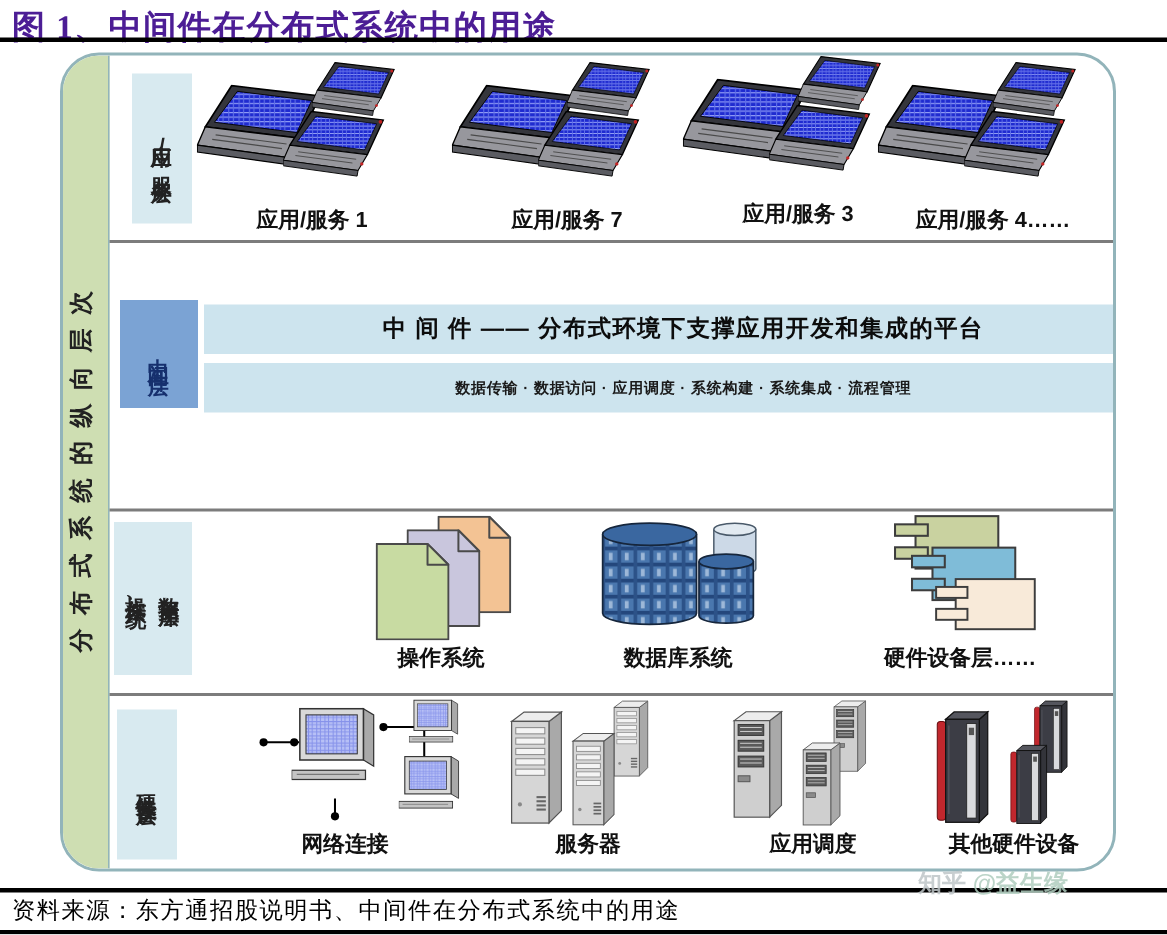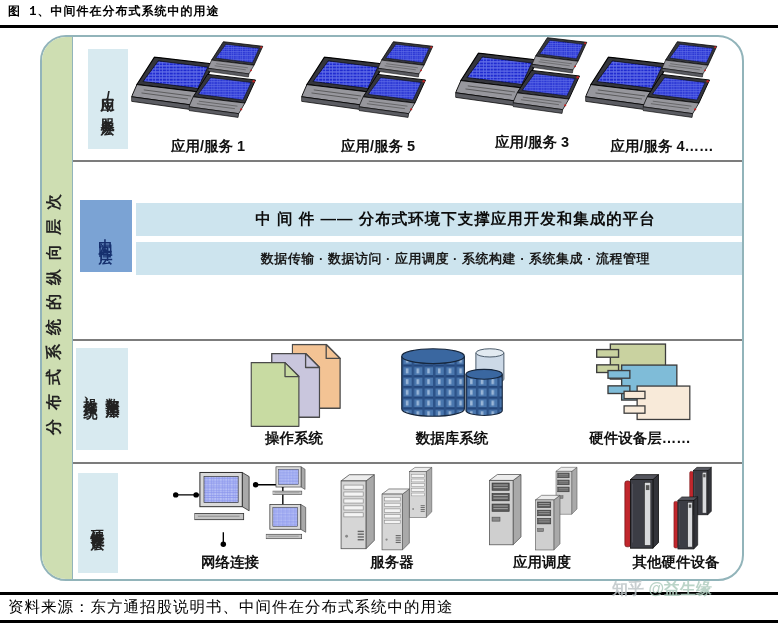--- a/index.html
+++ b/index.html
@@ -1,41 +1,41 @@
 <!DOCTYPE html>
 <html><head>
 <meta charset="utf-8">
 <style>
   html,body{margin:0;padding:0;background:#fff;}
   #page{position:relative;width:778px;height:623px;background:#fff;overflow:hidden;
         font-family:"Liberation Sans","DejaVu Sans",sans-serif;}
   
-  #title{position:absolute;left:8px;top:3px;font-family:Liberation Mono, monospace;
-         font-weight:700;font-size:12px;color:#000000;letter-spacing:1px;white-space:nowrap;}
+  #title{position:absolute;left:8px;top:3px;font-family:Liberation Serif, serif;
+         font-weight:700;font-size:22px;color:#4c1d95;letter-spacing:1px;white-space:nowrap;}
   .hrule{position:absolute;left:0;width:778px;background:#000;}
   #title-rule{top:25px;height:3px;}
   
   #diagram{position:absolute;left:40px;top:35px;width:704px;height:546px;box-sizing:border-box;
            border:2px solid #92b4ba;border-radius:26px;background:#fff;overflow:hidden;}
   #strip{position:absolute;left:0;top:0;bottom:0;width:30px;background:#cedeb2;border-right:1.5px solid #92b4ba;}
   #strip-label{position:absolute;left:-215px;top:260px;width:460px;height:26px;transform:rotate(-90deg);
                text-align:center;font-family:"Liberation Serif","DejaVu Serif",serif;font-weight:700;
                font-size:16px;letter-spacing:9px;color:#222;white-space:nowrap;}
   .divider{position:absolute;left:31px;right:0;height:2px;background:#7c7c7c;}
   
   .vbox{position:absolute;background:#d8eaf0;display:flex;align-items:center;justify-content:center;}
   .vbox span{writing-mode:vertical-lr;text-orientation:upright;letter-spacing:2px;font-size:14px;
              color:#222;white-space:pre-line;line-height:22px;font-weight:600;}
   #mw-label{background:#7ba3d4;}
   #mw-label span{color:#16306e;font-weight:700;letter-spacing:4px;}
   
   .mwbar{position:absolute;left:94px;width:639px;height:33px;background:#cde4ee;
          display:flex;align-items:center;justify-content:center;white-space:nowrap;}
   #mw-def{top:166px;font-weight:700;font-size:15.5px;color:#0c0c0c;letter-spacing:1px;}
-  #mw-fn{top:205px;font-weight:600;font-size:13px;color:#1a1a1a;letter-spacing:0.5px;}
+  #mw-fn{top:205px;font-weight:600;font-size:10px;color:#1a1a1a;letter-spacing:0.5px;}
   
   .group{position:absolute;text-align:center;}
   .group svg{display:block;margin:0 auto;}
   .caption{font-weight:700;font-size:14.5px;color:#111;margin-top:2px;white-space:nowrap;}
   
   #src-rule{top:592px;height:2.5px;}
   #bottom-rule{top:620px;height:2.5px;}
   #source{position:absolute;left:8px;top:597px;font-family:"Liberation Serif","DejaVu Serif",serif;
           font-size:15.5px;color:#000;letter-spacing:1px;white-space:nowrap;}
   #watermark{position:absolute;left:612px;top:579px;font-size:16px;font-weight:700;white-space:nowrap;z-index:5;}
@@ -152,21 +152,21 @@
         <use href="#sym-laptop" x="60" y="34" width="78" height="51"></use>
       </svg>
       <div class="caption">应用/服务 1</div>
     </div>
     <div class="group" style="left:256px;top:4px;width:160px">
       <svg width="156" height="94" viewBox="0 0 160 98">
         <use href="#sym-laptop" x="0" y="16" width="96" height="62"></use>
         <use href="#sym-laptop" x="80" y="0" width="64" height="42"></use>
         <use href="#sym-laptop" x="60" y="34" width="78" height="51"></use>
       </svg>
-      <div class="caption">应用/服务 5</div>
+      <div class="caption">应用/服务 7</div>
     </div>
     <div class="group" style="left:410px;top:0;width:160px">
       <svg width="156" height="94" viewBox="0 0 160 98">
         <use href="#sym-laptop" x="0" y="16" width="96" height="62"></use>
         <use href="#sym-laptop" x="80" y="0" width="64" height="42"></use>
         <use href="#sym-laptop" x="60" y="34" width="78" height="51"></use>
       </svg>
       <div class="caption">应用/服务 3</div>
     </div>
     <div class="group" style="left:540px;top:4px;width:160px">

